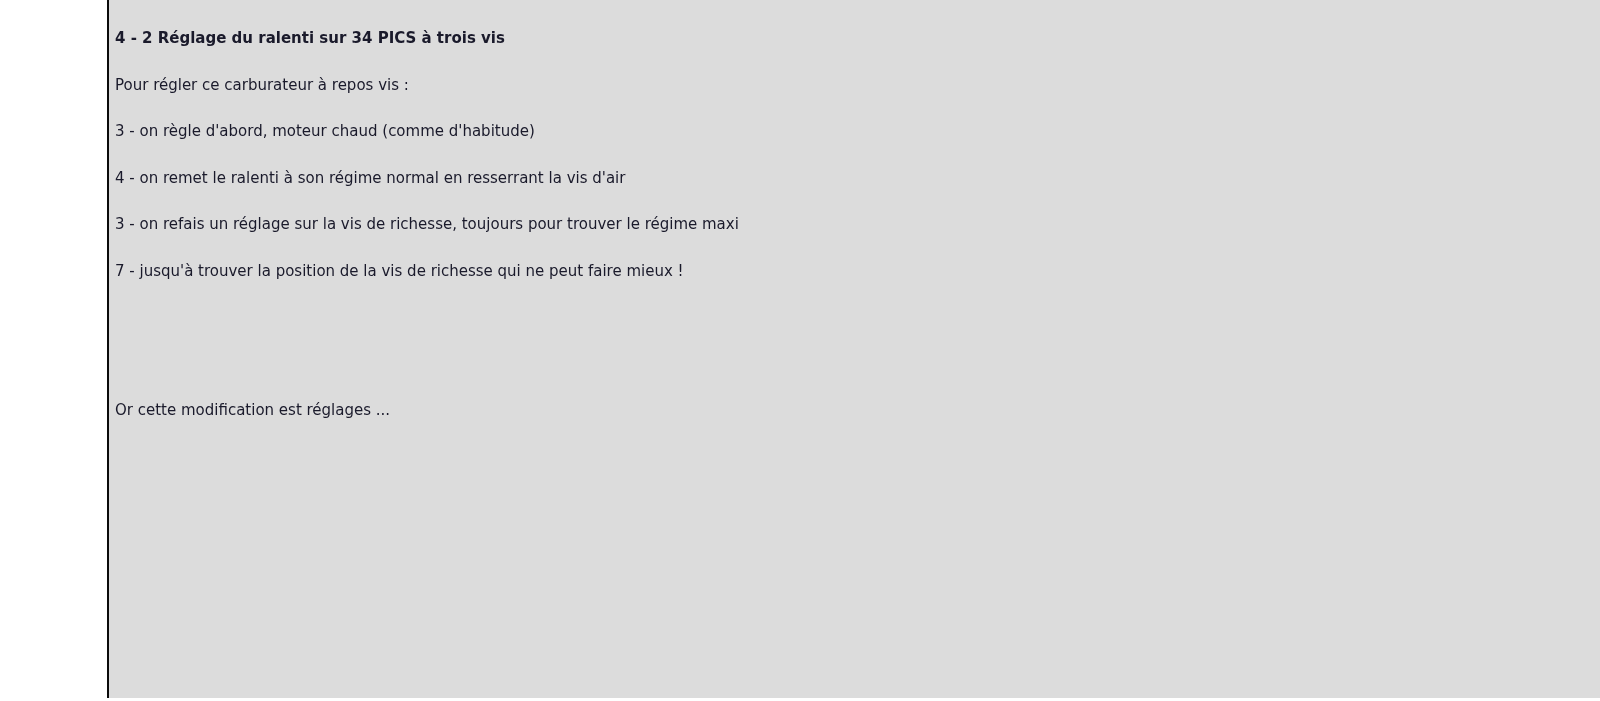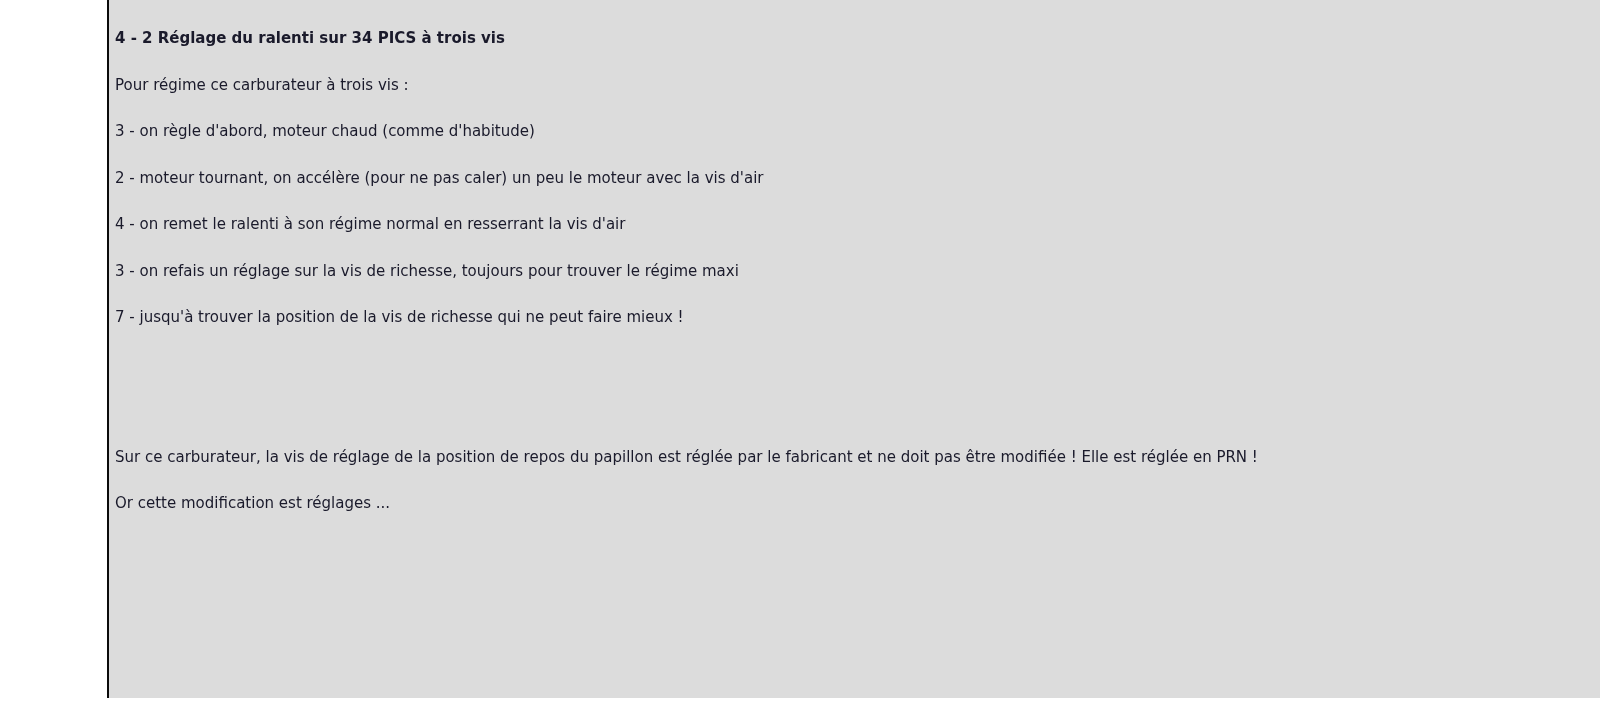--- a/index.html
+++ b/index.html
@@ -47,23 +47,21 @@
     height: 46.5px;
   }
 </style>
 </head>
 <body>
 
 <div class="left-margin"></div>
 
 <div class="content-panel">
   <div class="line heading">4 - 2 Réglage du ralenti sur 34 PICS à trois vis</div>
-  <div class="line">Pour régime ce carburateur à trois vis :</div>
+  <div class="line">Pour régler ce carburateur à repos vis :</div>
   <div class="line">3 - on règle d'abord, moteur chaud (comme d'habitude)</div>
-  <div class="line">2 - moteur tournant, on accélère (pour ne pas caler) un peu le moteur avec la vis d'air</div>
   <div class="line">4 - on remet le ralenti à son régime normal en resserrant la vis d'air</div>
   <div class="line">3 - on refais un réglage sur la vis de richesse, toujours pour trouver le régime maxi</div>
   <div class="line">7 - jusqu'à trouver la position de la vis de richesse qui ne peut faire mieux !</div>
   <div class="spacer"></div>
   <div class="spacer"></div>
-  <div class="line">Sur ce carburateur, la vis de réglage de la position de repos du papillon est réglée par le fabricant et ne doit pas être modifiée ! Elle est réglée en PRN !</div>
   <div class="line">Or cette modification est réglages ...</div>
 </div>
 
 </body></html>

